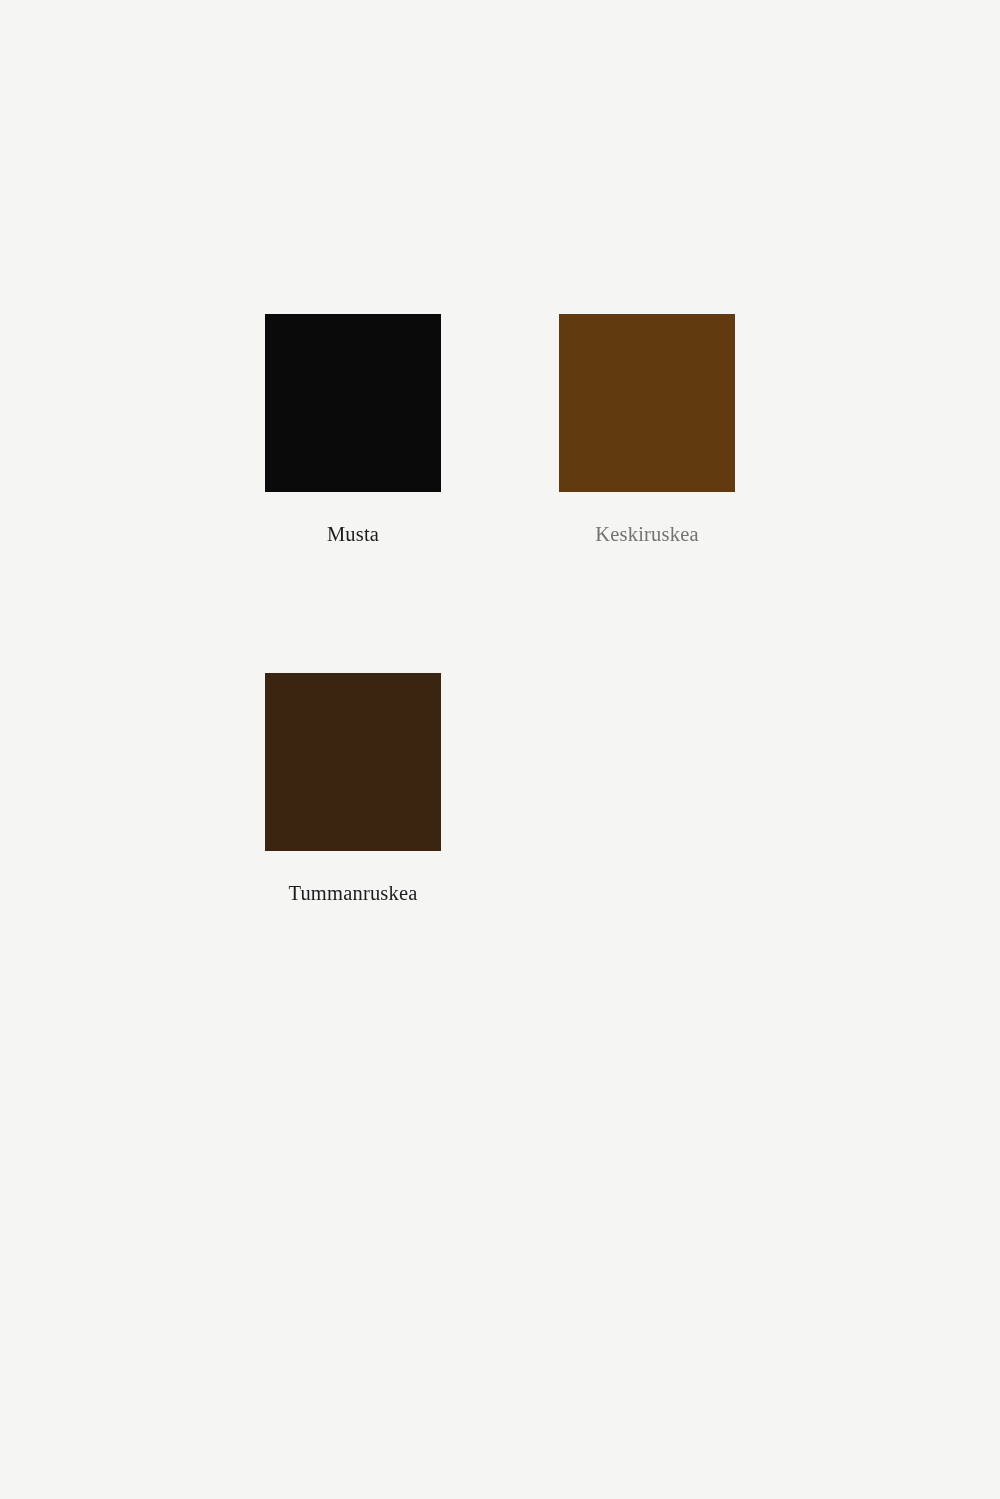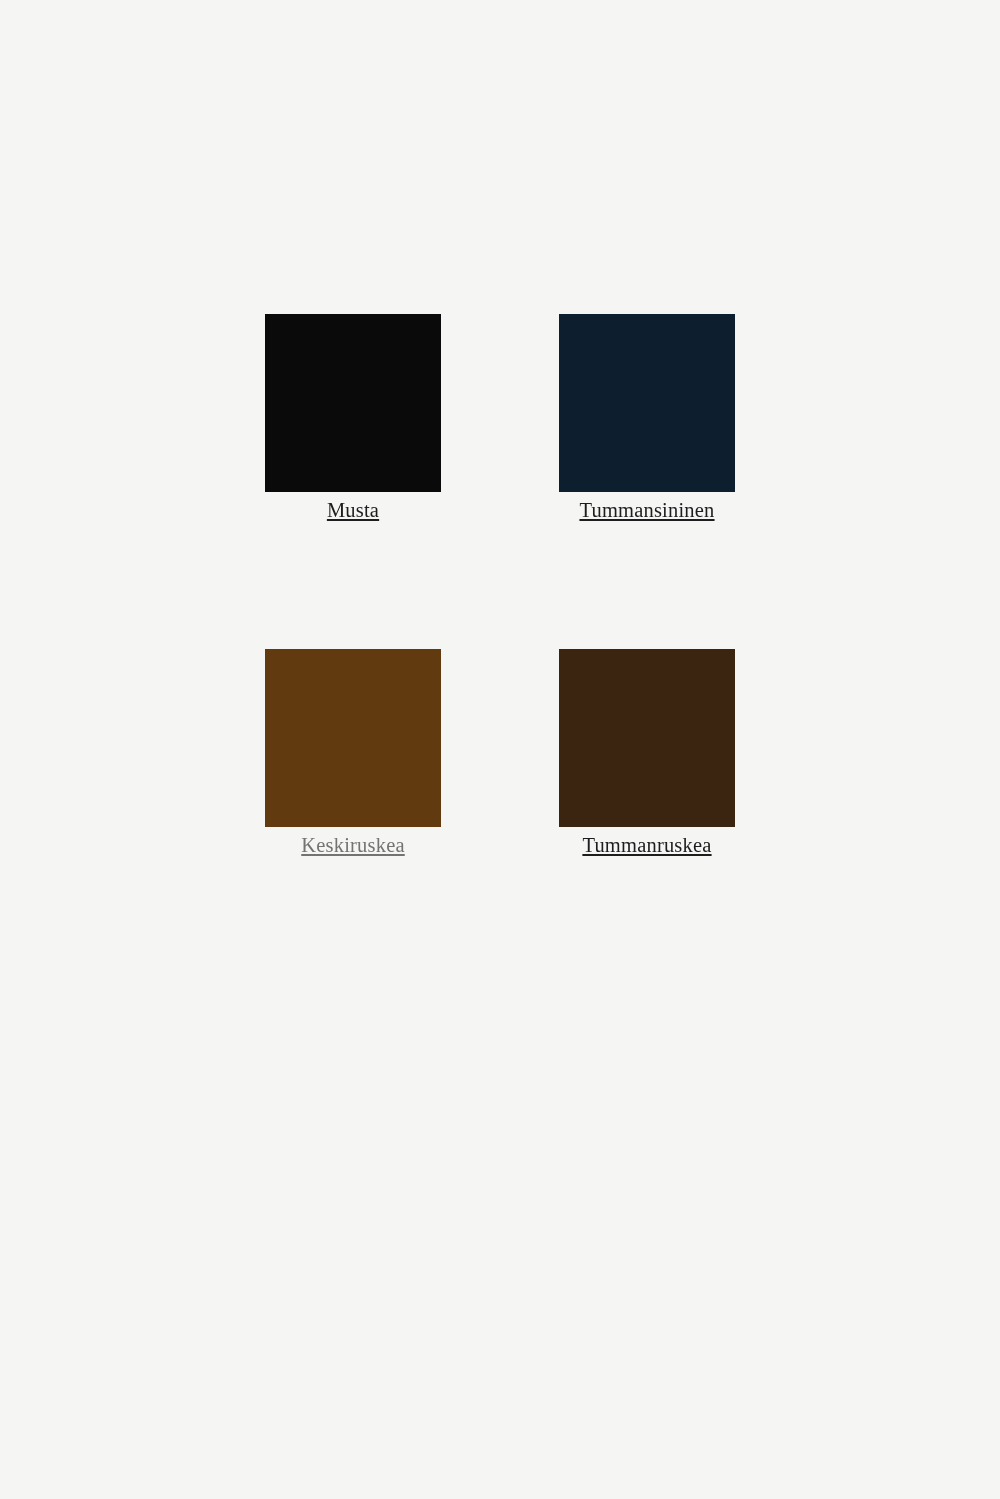--- a/index.html
+++ b/index.html
@@ -40,42 +40,37 @@
     align-items: center;
   }
 
   .swatch-chip {
     width: 176px;
     height: 178px;
     display: block;
   }
 
   .swatch-label {
-    margin-top: 6px;
+    margin-top: 30px;
     font-size: 20.5px;
     line-height: 1.25;
     letter-spacing: 0.2px;
     color: #1d1d1f;
     text-align: center;
     white-space: nowrap;
-    text-decoration: underline;
   }
 </style>
 </head>
 <body style="background: rgb(245, 245, 243);">
 
 <div class="palette-page">
   <div class="swatch-grid" id="swatch-grid">
       <div class="swatch-cell">
         <div class="swatch-chip" style="background-color: rgb(10, 10, 10);"></div>
         <div class="swatch-label" style="color: rgb(29, 29, 31);">Musta</div>
-      </div>
-      <div class="swatch-cell">
-        <div class="swatch-chip" style="background-color: rgb(13, 30, 46);"></div>
-        <div class="swatch-label" style="color: rgb(29, 29, 31);">Tummansininen</div>
       </div>
       <div class="swatch-cell">
         <div class="swatch-chip" style="background-color: rgb(97, 58, 16);"></div>
         <div class="swatch-label" style="color: #737373;">Keskiruskea</div>
       </div>
       <div class="swatch-cell">
         <div class="swatch-chip" style="background-color: rgb(59, 37, 17);"></div>
         <div class="swatch-label" style="color: rgb(29, 29, 31);">Tummanruskea</div>
       </div>
     </div>

